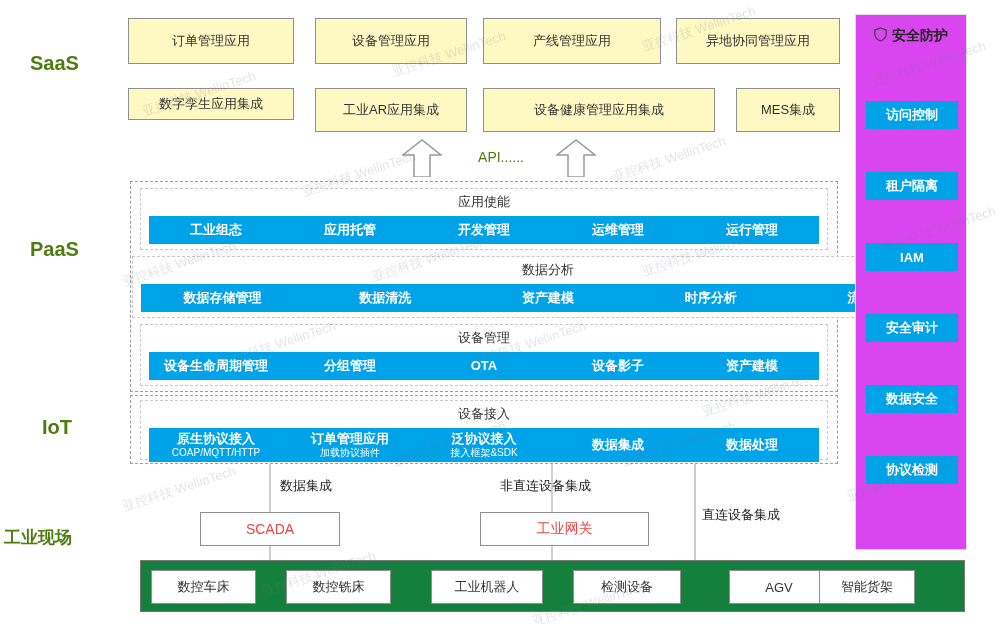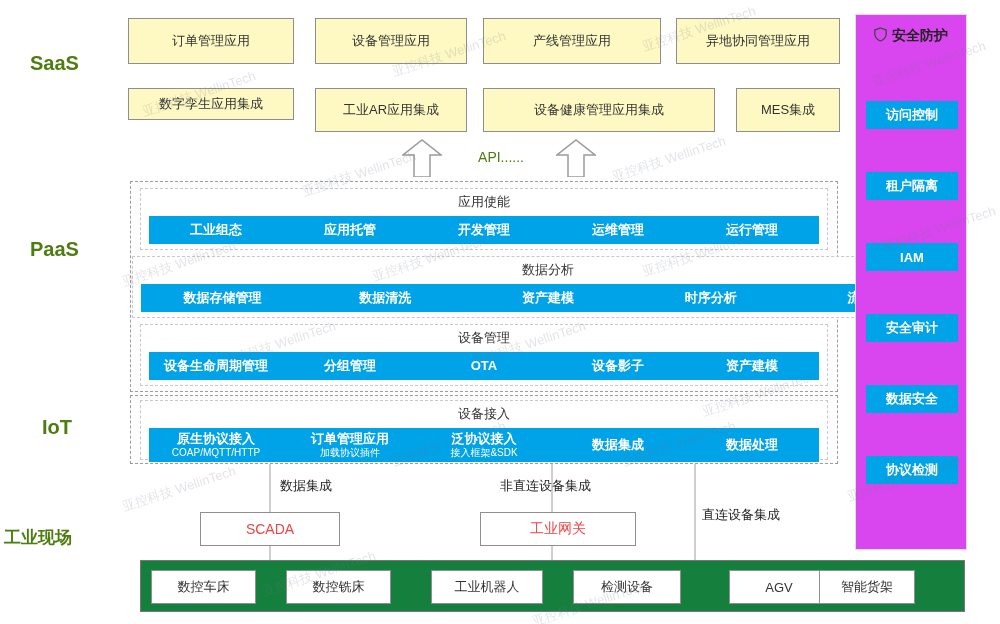--- a/index.html
+++ b/index.html
@@ -128,21 +128,21 @@
 
       </div>
     </div>
   </div>
 
   <div class="edge-label" style="left:280px;top:477px">数据集成</div>
   <div class="edge-label" style="left:500px;top:477px">非直连设备集成</div>
   <div class="edge-label" style="left:702px;top:506px">直连设备集成</div>
 
   <div class="node" style="left:200px;top:512px;width:140px;height:34px">SCADA</div>
-  <div class="node" style="left:480px;top:512px;width:156px;height:34px">工业网关</div>
+  <div class="node" style="left:480px;top:512px;width:169px;height:34px">工业网关</div>
 
   <div class="device-strip" style="left:140px;top:560px;width:825px;height:52px">
     <div class="device" style="left:10px;width:105px">数控车床</div>
     <div class="device" style="left:145px;width:105px">数控铣床</div>
     <div class="device" style="left:290px;width:112px">工业机器人</div>
     <div class="device" style="left:432px;width:108px">检测设备</div>
     <div class="device" style="left:588px;width:100px">AGV</div>
     <div class="device" style="left:678px;width:96px">智能货架</div>
   </div>
 

